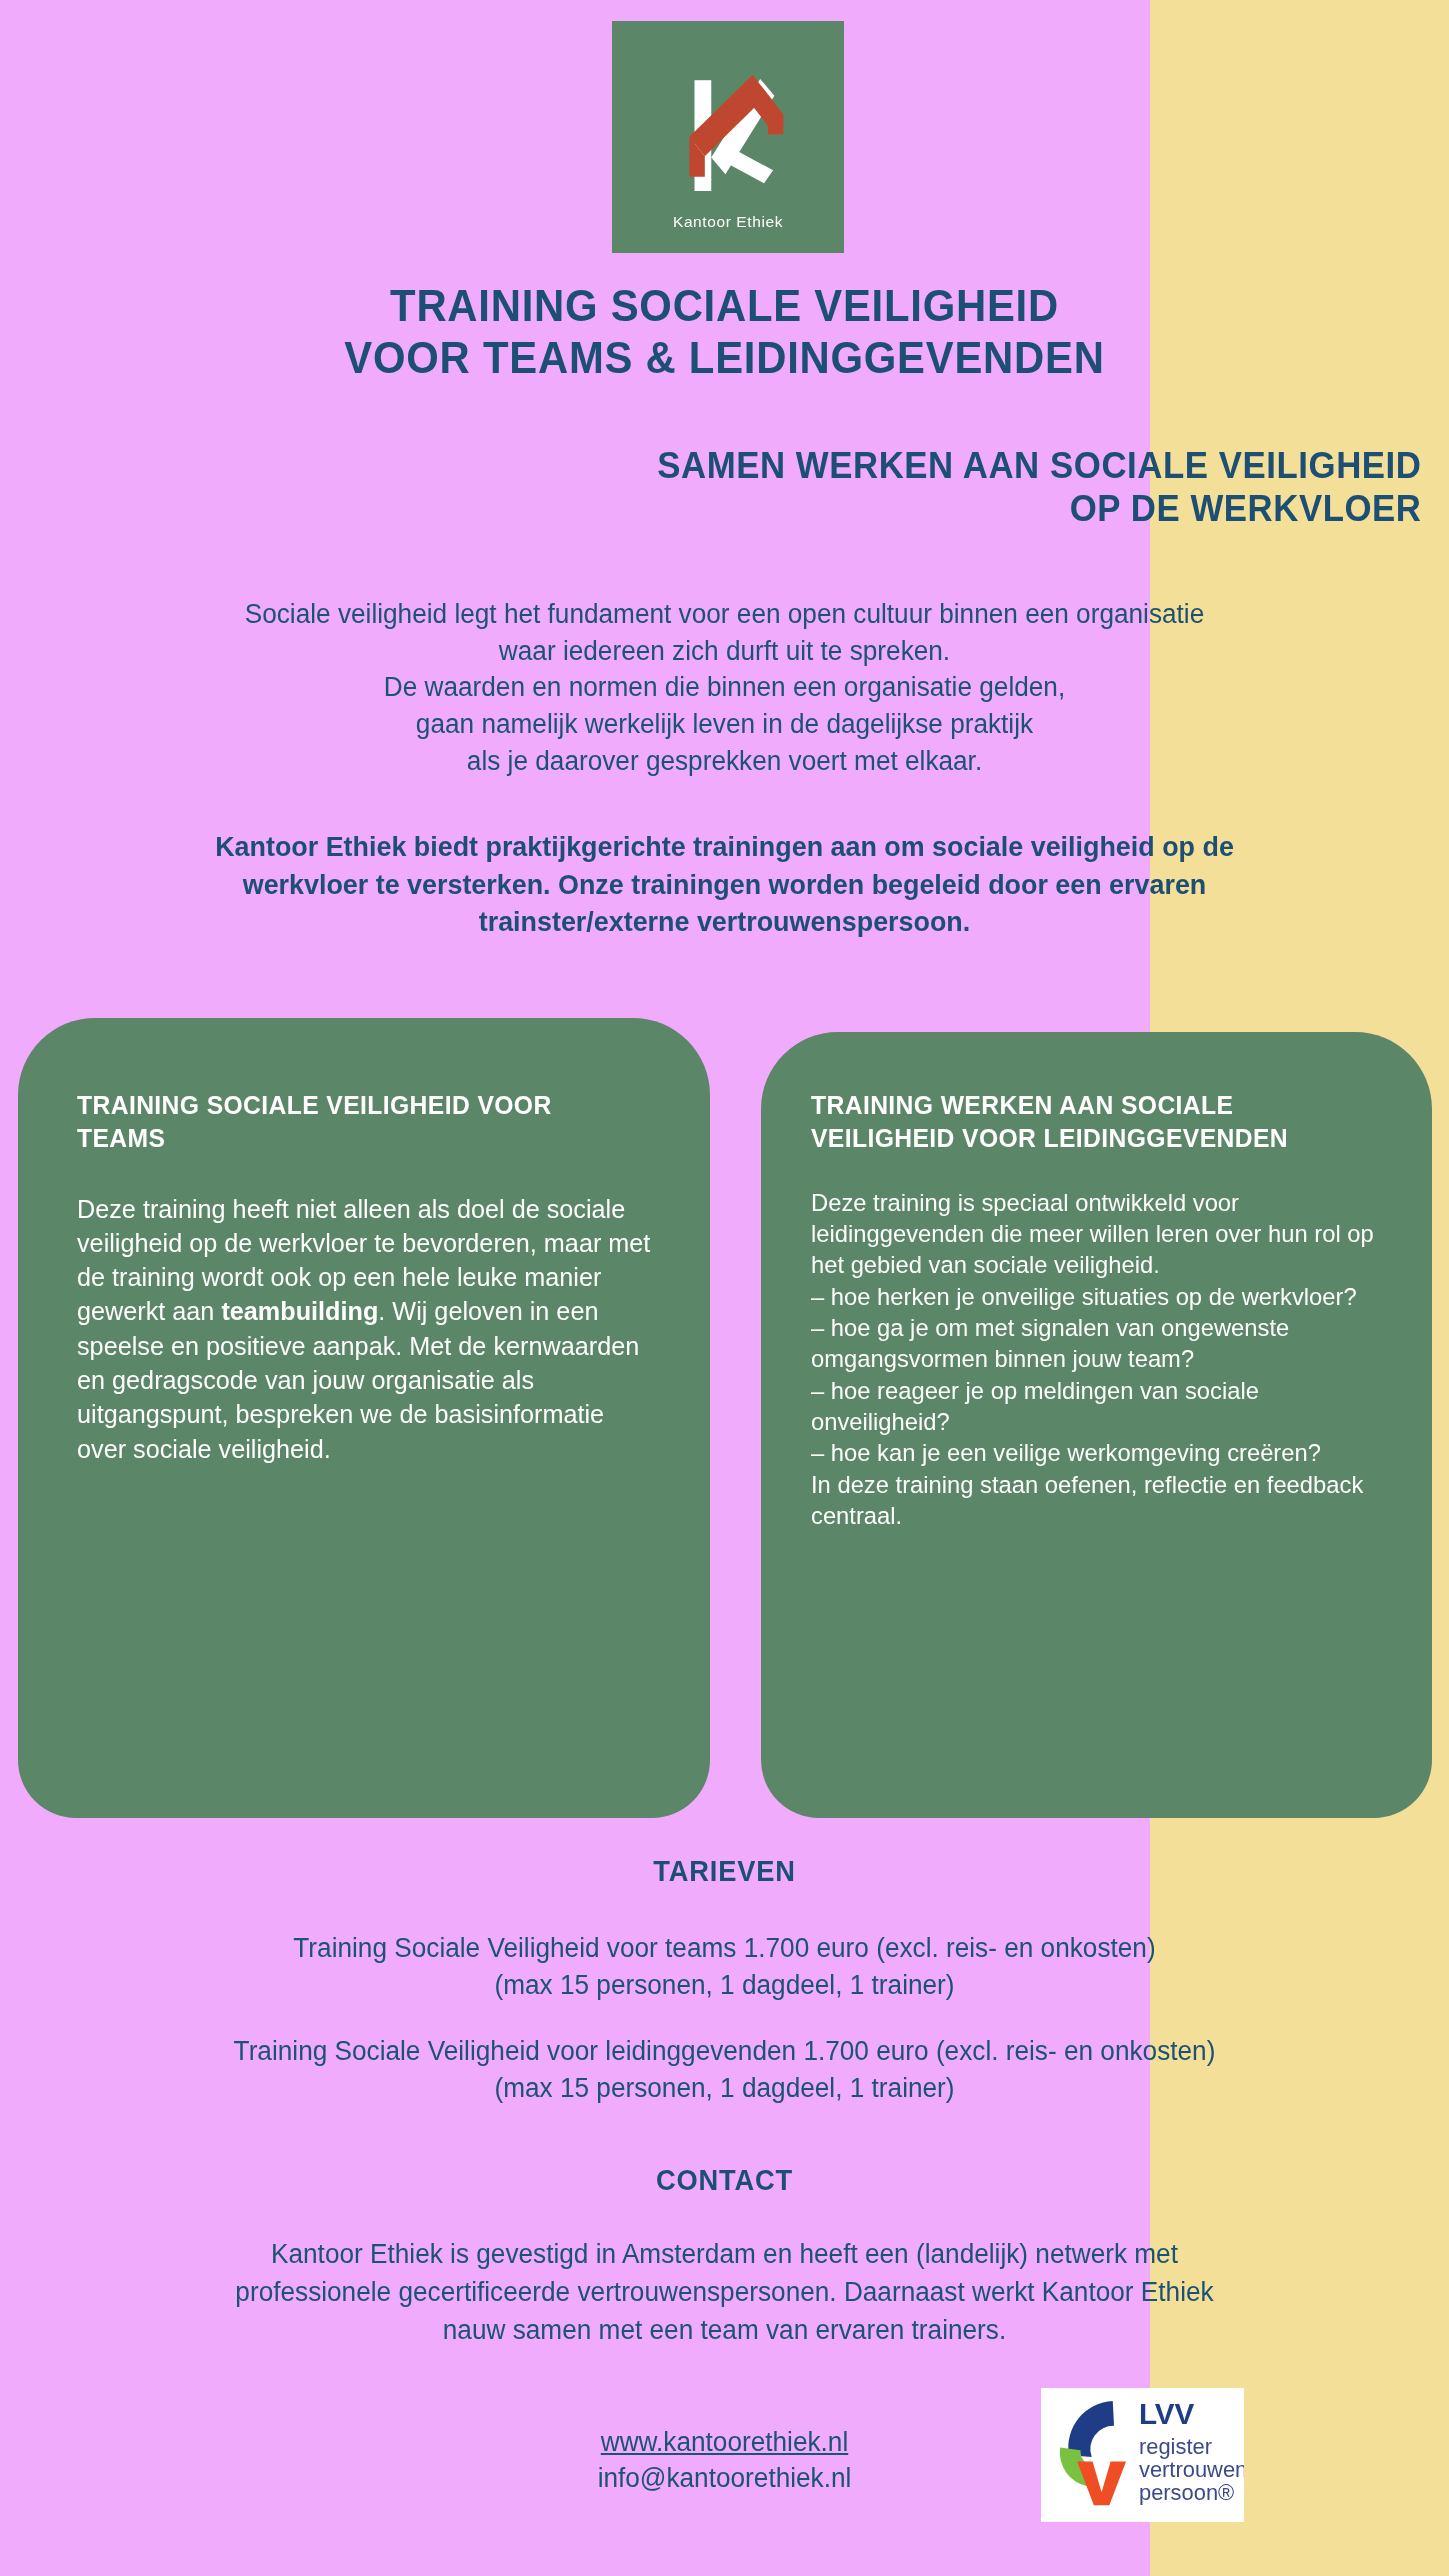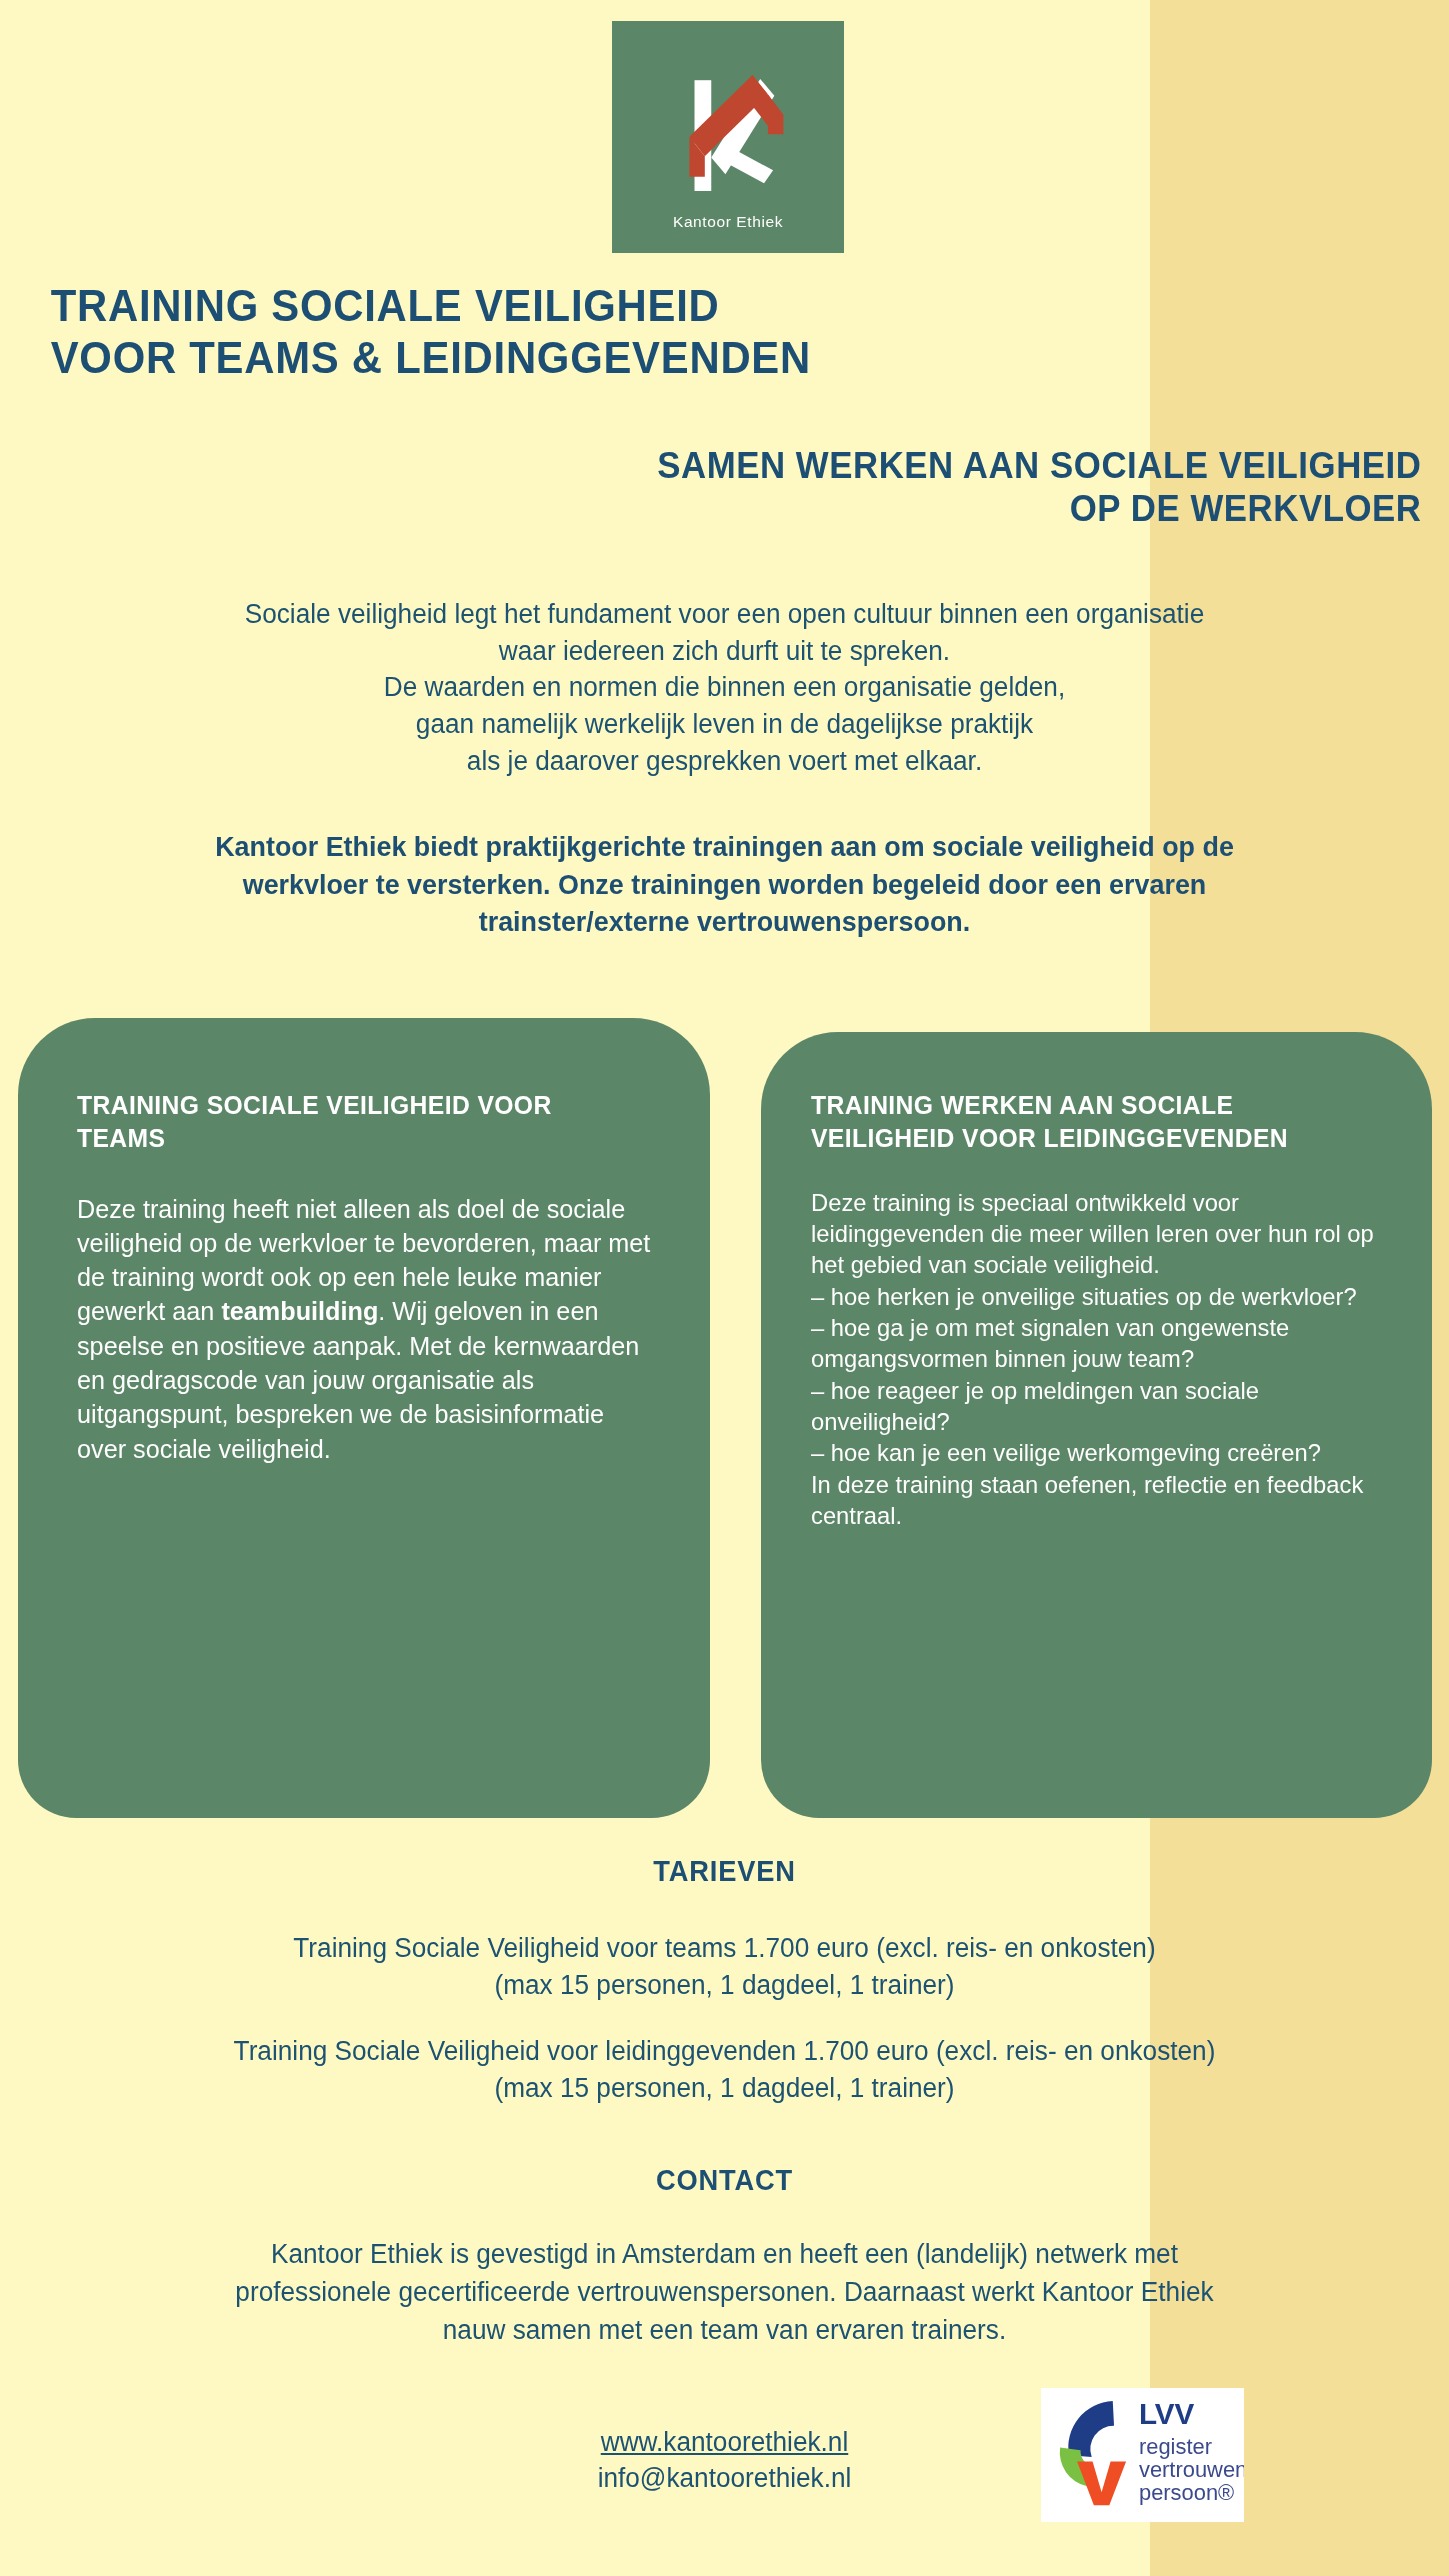--- a/index.html
+++ b/index.html
@@ -12,21 +12,21 @@
     background: #f4df99;
     font-family: "Liberation Sans", sans-serif;
     overflow: hidden;
     position: relative;
   }
 
   .page {
     position: relative;
     width: 1150px;
     height: 2576px;
-    background: #fef9c3;
+    background: #f0abfc;
   }
 
   
   .logo-box {
     position: absolute;
     left: 612px;
     top: 21px;
     width: 232px;
     height: 232px;
     background: #5c8668;
@@ -48,21 +48,21 @@
     margin-top: 3.9px;
     font-family: "Liberation Sans", sans-serif;
   }
 
   
   .title-block {
     position: absolute;
     top: 280px;
     left: 0;
     width: 1449px;
-    text-align: left;
+    text-align: center;
   }
   .h1 {
     color: #1c4f73;
     font-size: 45px;
     font-weight: bold;
     line-height: 1.16;
     letter-spacing: 0.8px;
     font-family: "Liberation Sans Narrow", "Liberation Sans", sans-serif;
     transform: scaleX(0.93);
   }

